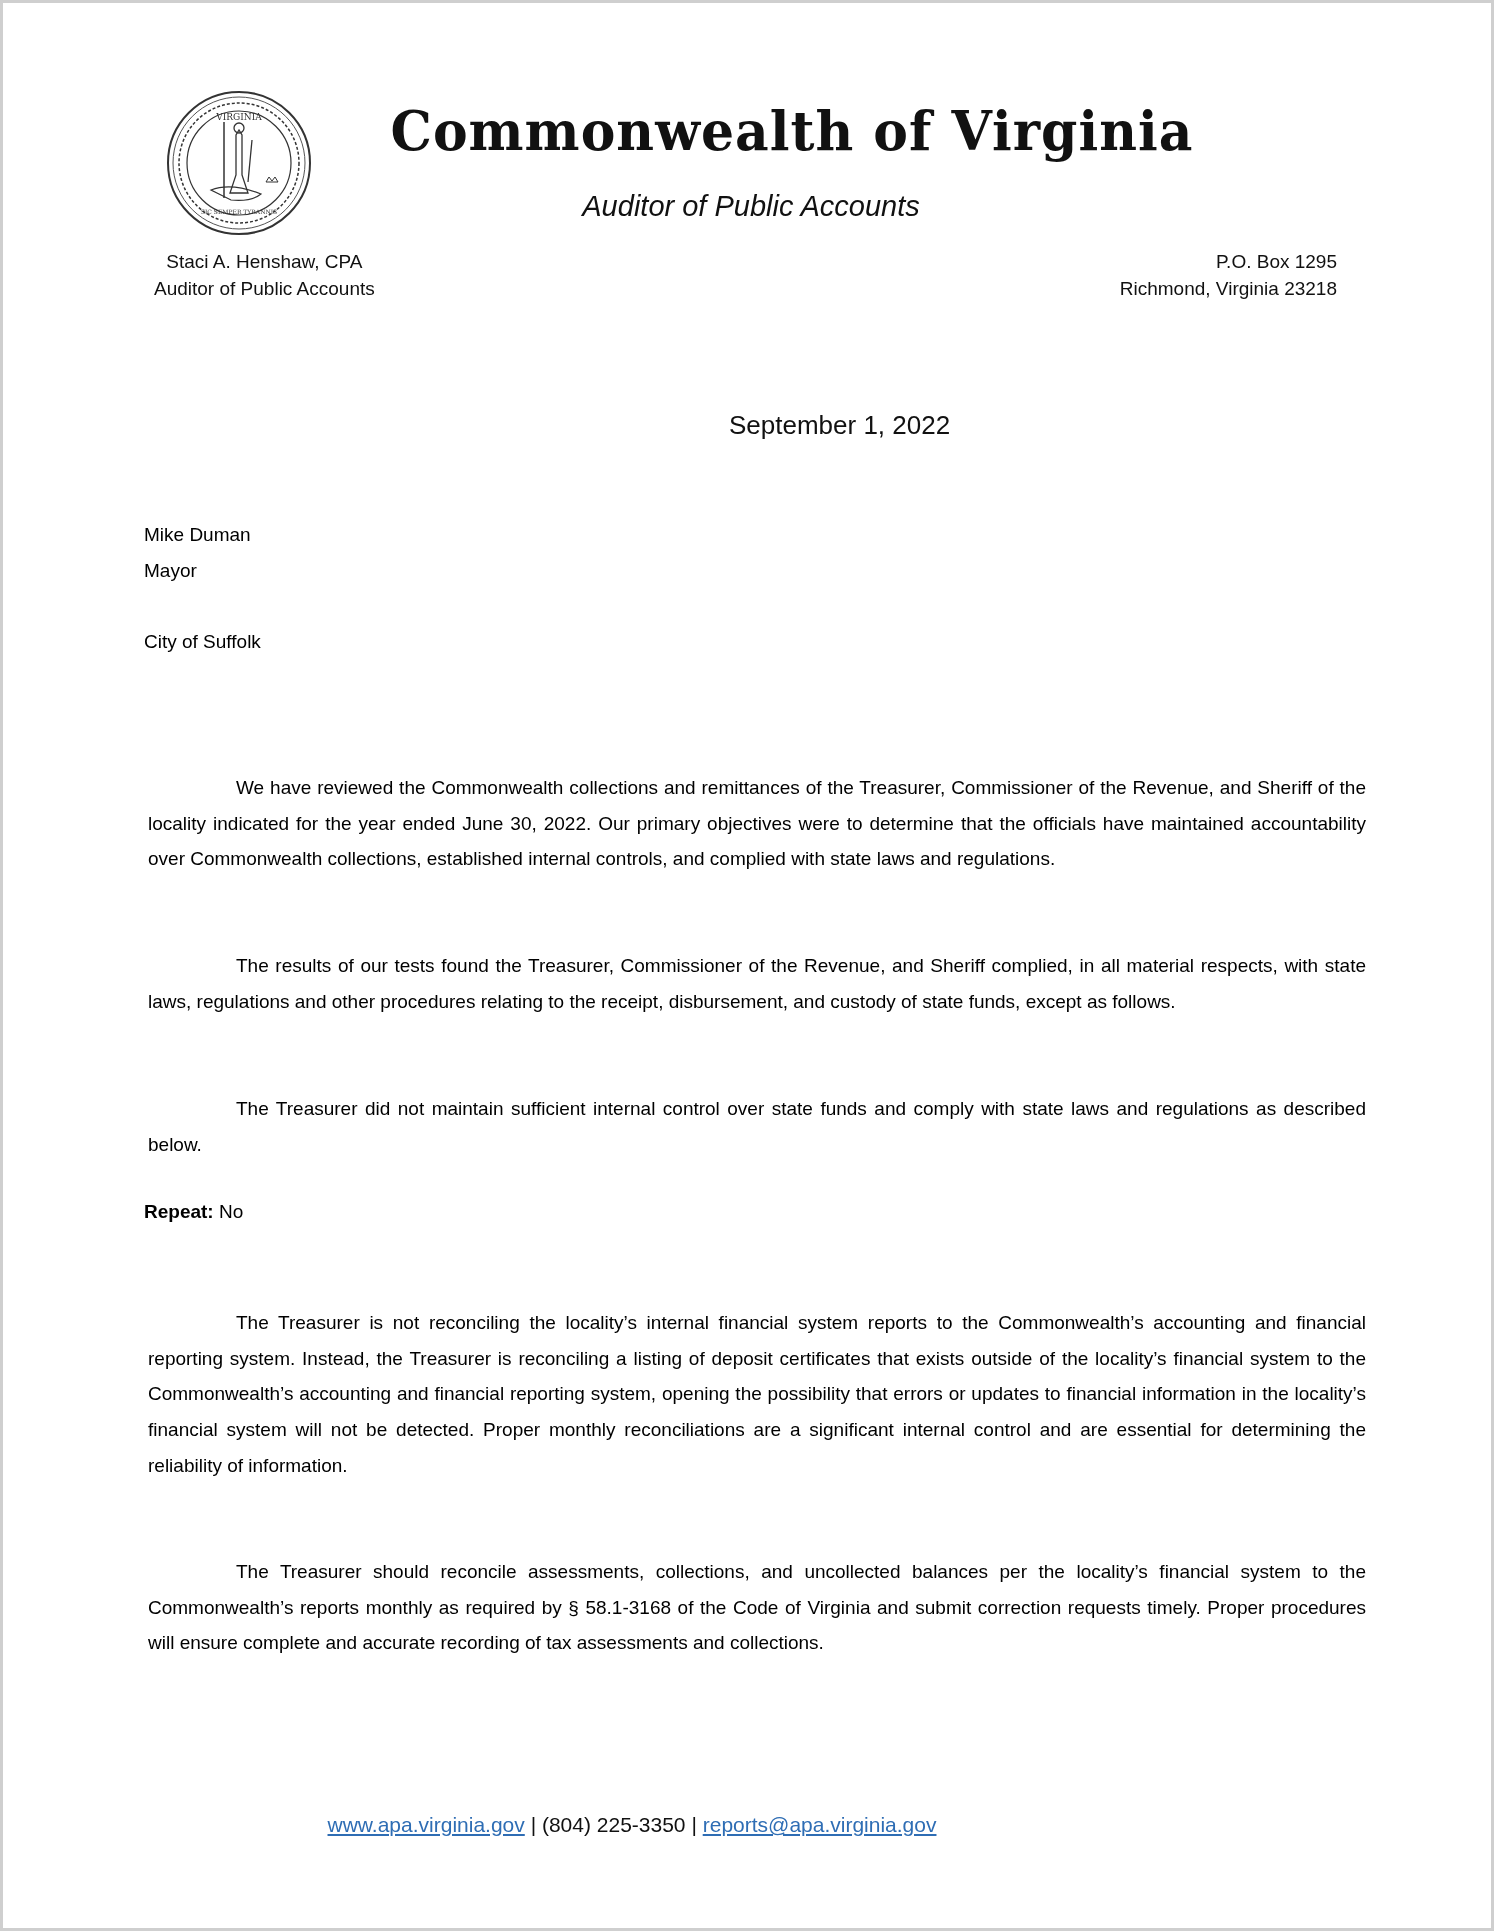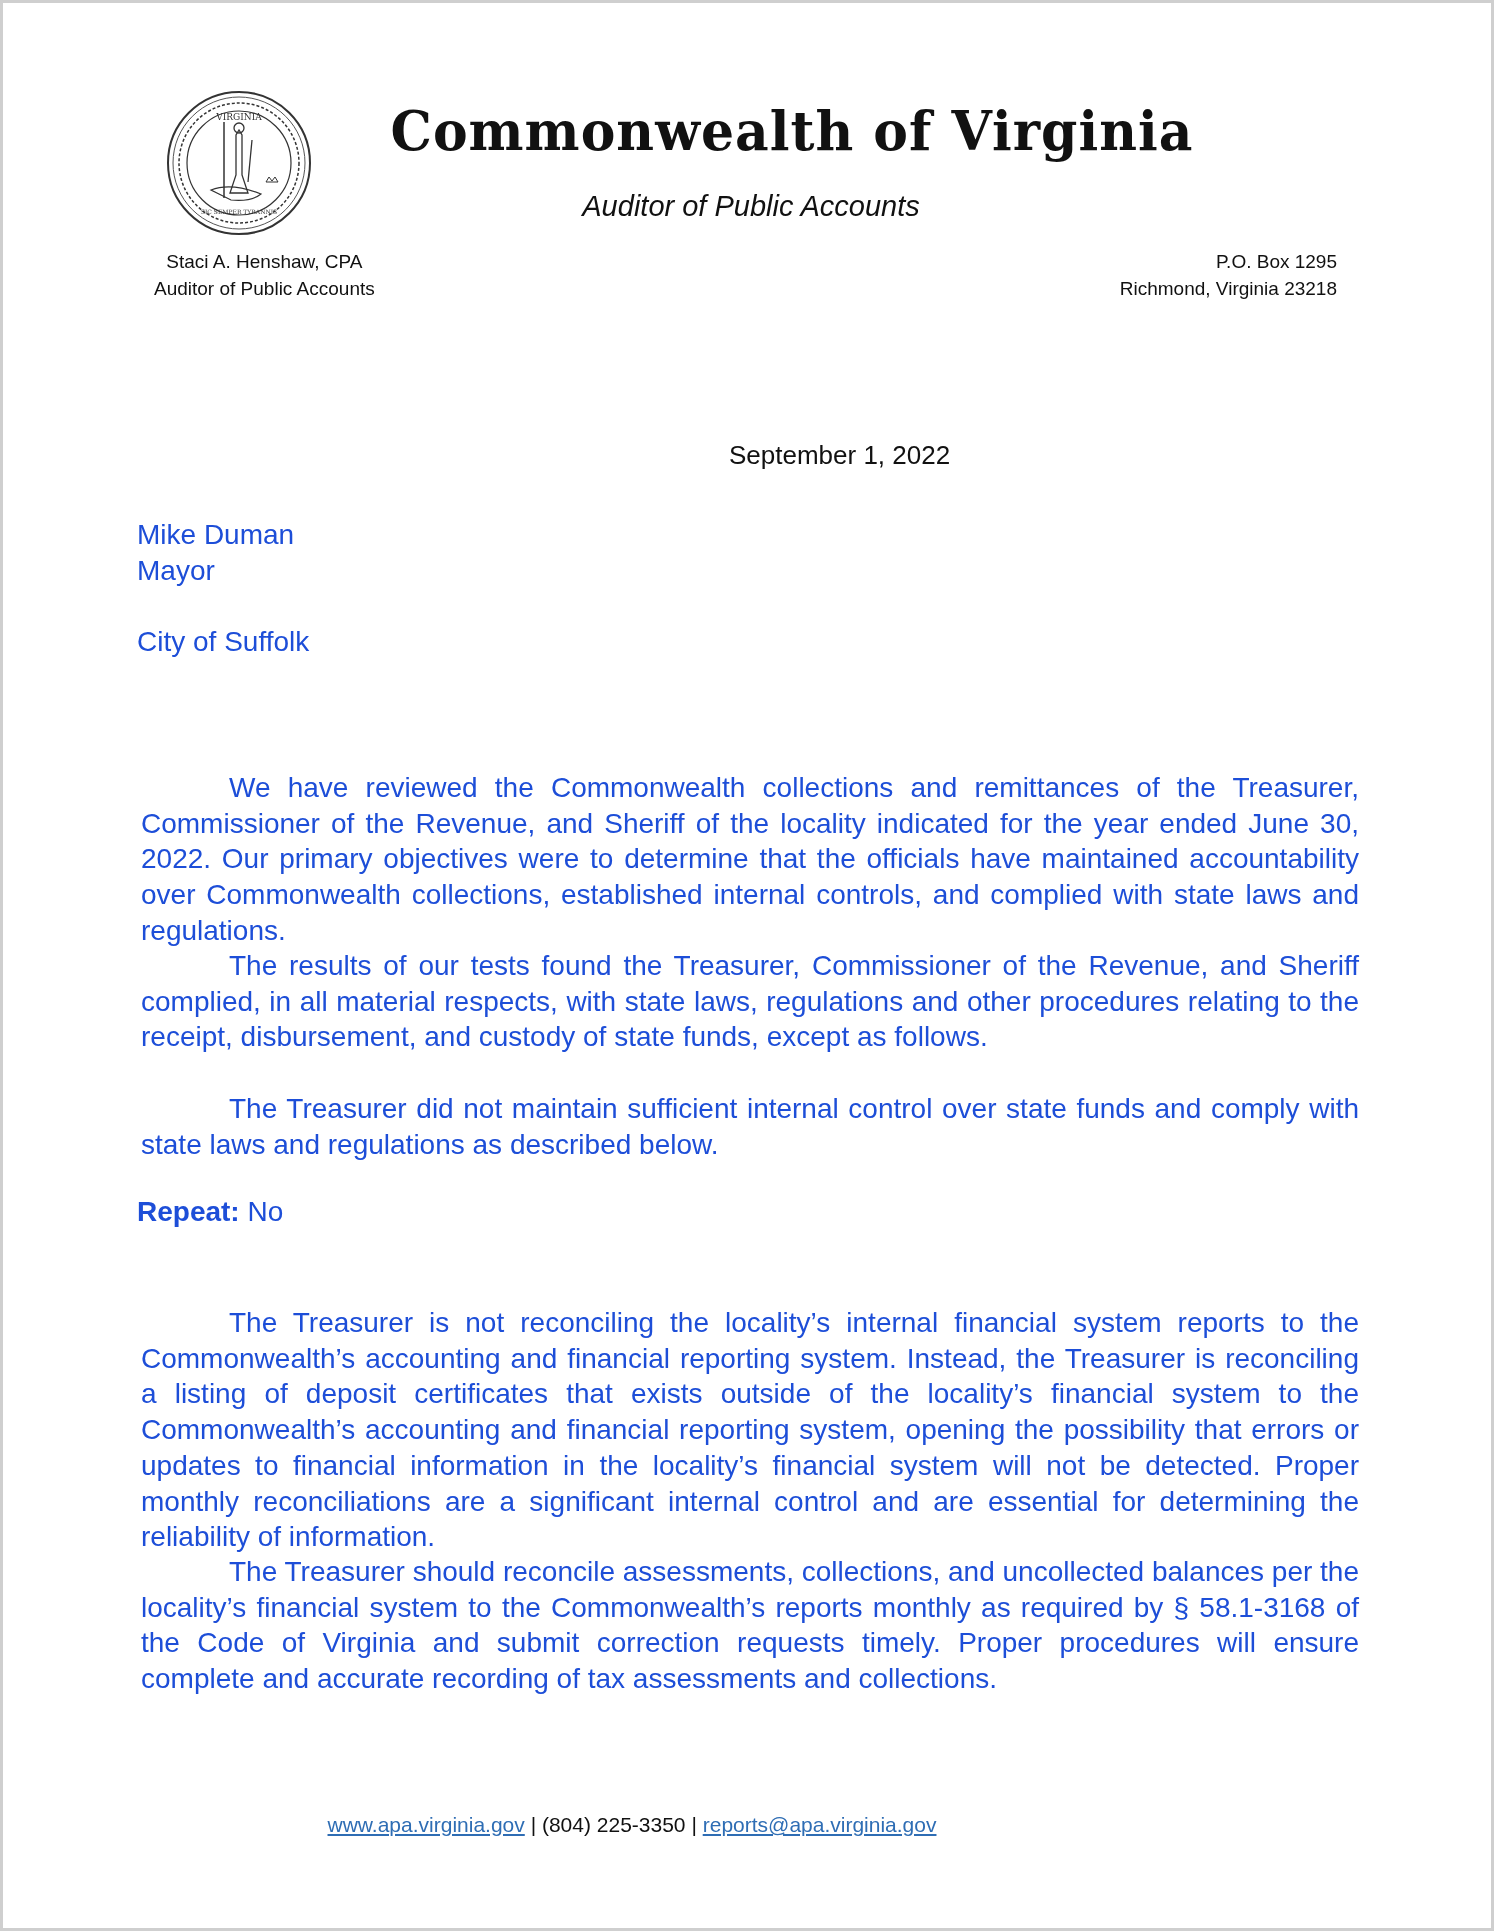--- a/index.html
+++ b/index.html
@@ -49,28 +49,27 @@
     position: absolute; left: 154px; top: 248px;
     font-size: 19px; line-height: 27px; text-align: center;
   }
   .hdr-right {
     position: absolute; right: 157px; top: 248px;
     font-size: 19px; line-height: 27px; text-align: right;
   }
   .date {
     position: absolute; left: 729px; top: 410px;
     font-size: 26px;
-    margin-top: 30px;
   }
   .body-text {
     position: absolute;
-    left: 137px; width: 1226px;
-    font-size: 28px;
+    left: 144px; width: 1226px;
+    font-size: 19px;
     line-height: 35.7px;
-    color: #1d4ed8;
+    color: #000000;
   }
   .addr { top: 517px; }
   .addr div { height: 35.7px; }
   .gap { height: 35.7px; }
   p.para {
     margin: 4px;
     text-align: justify;
     text-indent: 88px;
   }
   .p1 { top: 766px; }

